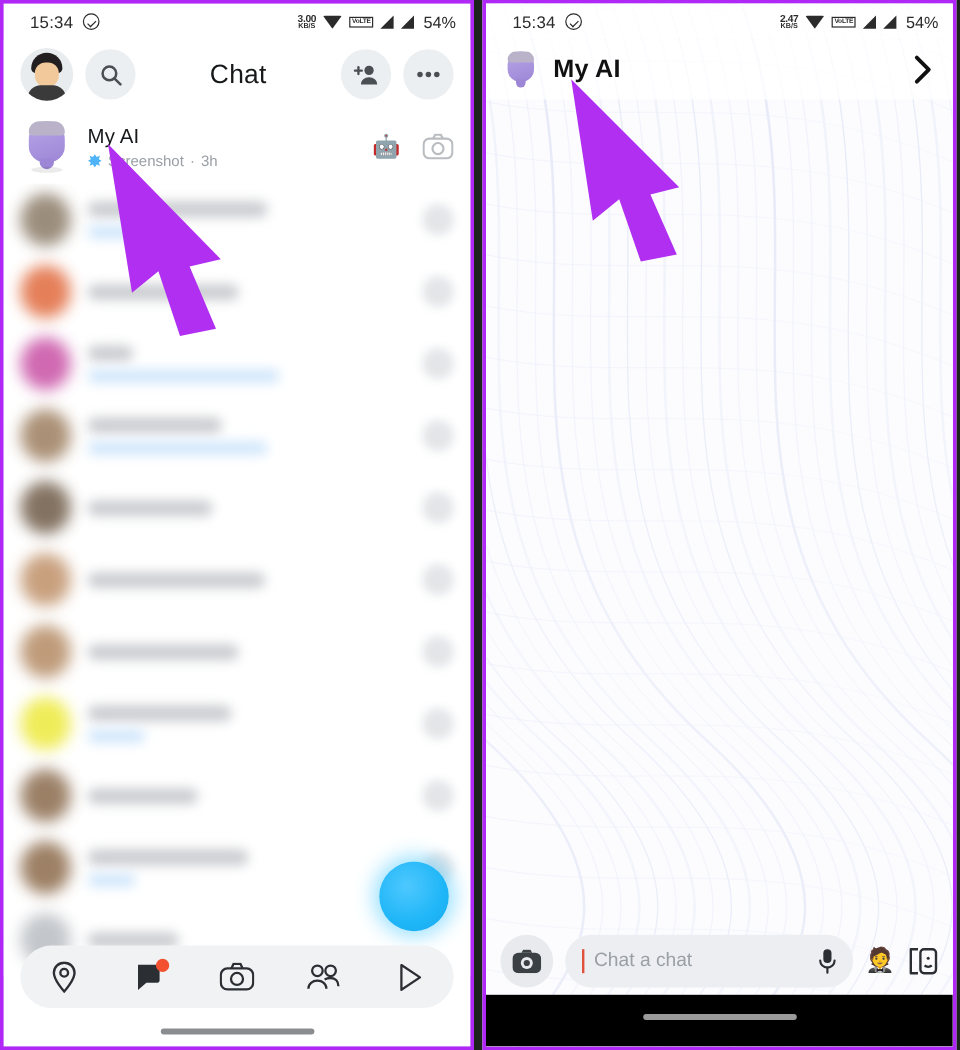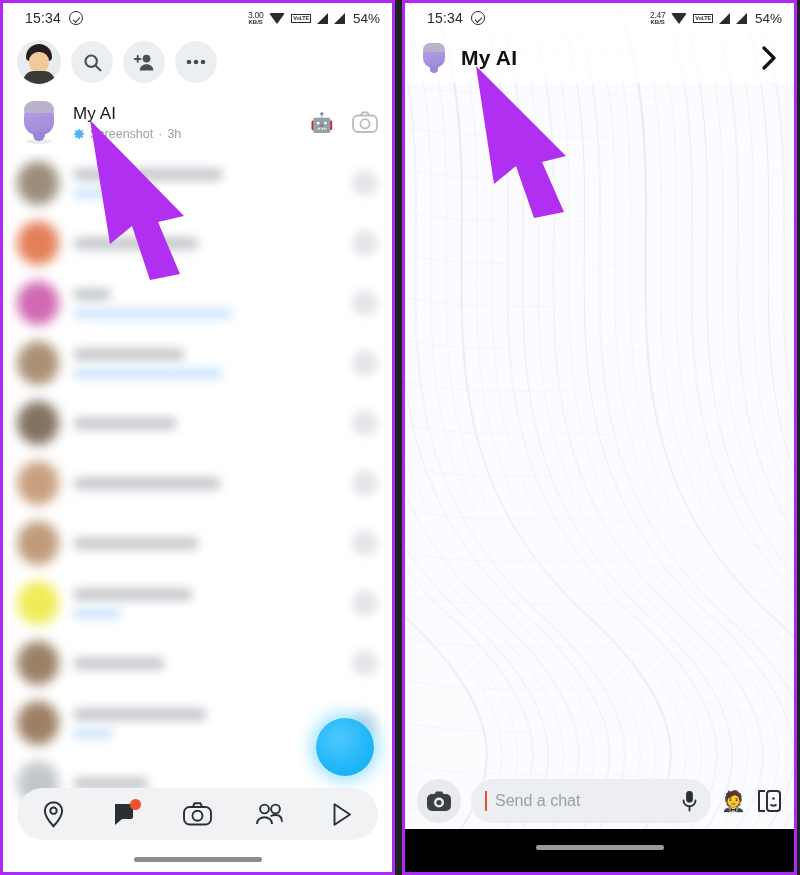--- a/index.html
+++ b/index.html
@@ -38,21 +38,21 @@
     border: 1.6px solid #2b2b2b; border-radius: 50%;
     position: relative;
   }
   .sb-check::after {
     content:""; position:absolute; left:3px; top:4.5px;
     width:6px; height:3px; border-left:1.6px solid #2b2b2b;
     border-bottom:1.6px solid #2b2b2b; transform: rotate(-45deg);
   }
   .sb-right { margin-left:auto; display:flex; align-items:center; gap:6px; }
   .sb-kb { display:flex; flex-direction:column; align-items:center; line-height:1; }
-  .sb-kb .n { font-size:8.5px; font-weight:normal; letter-spacing:-.3px;}
+  .sb-kb .n { font-size:8.5px; font-weight:bold; letter-spacing:-.3px;}
   .sb-kb .u { font-size:6px; font-weight:bold; }
   .sb-wifi {
     width:0;height:0;border-left:8px solid transparent;border-right:8px solid transparent;
     border-top:11px solid #2b2b2b; border-radius:2px;
   }
   .sb-volte {
     font-size:5.5px; font-weight:bold; line-height:5px; color:#2b2b2b;
     border:1.4px solid #2b2b2b; padding:1px 1px; text-align:center; letter-spacing:-.2px;
   }
   .sb-sig { width:0;height:0;border-left:11px solid transparent;border-bottom:11px solid #2b2b2b;}
@@ -189,20 +189,21 @@
         <div class="hair"></div>
           <div class="face"></div>
           <div class="body"></div>
       </div>
       <div class="circ-btn">
         <svg class="icon-svg" width="21" height="21" viewBox="0 0 24 24" fill="none" stroke="#4a4f54" stroke-width="2.4">
           <circle cx="10.5" cy="10.5" r="6.5"></circle>
             <line x1="15.4" y1="15.4" x2="21" y2="21" stroke-linecap="round"></line>
         </svg>
       </div>
+      <div class="hdr-title">Chat</div>
       <div class="circ-btn">
         <svg class="icon-svg" width="22" height="20" viewBox="0 0 26 22" fill="#4a4f54">
           <circle cx="16" cy="7" r="4.6"></circle>
           <path d="M8 21c0-4.4 3.6-7.2 8-7.2s8 2.8 8 7.2z"></path>
           <rect x="1" y="6.2" width="9" height="2.3" rx="1.1"></rect>
           <rect x="4.4" y="2.8" width="2.3" height="9" rx="1.1"></rect>
         </svg>
       </div>
       <div class="circ-btn">
         <svg class="icon-svg" width="20" height="6" viewBox="0 0 20 6" fill="#4a4f54">
@@ -510,21 +511,21 @@
       <div class="cam-circle">
         <svg width="24" height="20" viewBox="0 0 24 20" fill="#3b4045">
           <rect x="0" y="3" width="24" height="17" rx="5"></rect>
           <path d="M7.5 3 9 .4h6L16.5 3z"></path>
           <circle cx="12" cy="11.5" r="5" fill="#e9eaee"></circle>
             <circle cx="12" cy="11.5" r="2.6" fill="#3b4045"></circle>
         </svg>
       </div>
       <div class="input-pill">
         <span class="caret"></span>
-        <span class="ph">Send a chat</span>
+        <span class="ph">Chat a chat</span>
         <svg width="15" height="22" viewBox="0 0 14 22" fill="none" stroke="#2b2f33" stroke-width="1.8" stroke-linecap="round">
           <rect x="3.6" y="1" width="6.8" height="11.6" rx="3.4" fill="#2b2f33" stroke="none"></rect>
           <path d="M1 10.4c0 3.3 2.7 5.9 6 5.9s6-2.6 6-5.9"></path>
           <line x1="7" y1="16.3" x2="7" y2="20.6"></line>
         </svg>
       </div>
       <span class="r-emoji">🤵</span>
       <svg width="26" height="24" viewBox="0 0 26 24" fill="none" stroke="#2b2f33" stroke-width="2" stroke-linejoin="round">
         <path d="M9 2H3v20h6"></path>
         <rect x="11" y="2" width="13" height="20" rx="3"></rect>

